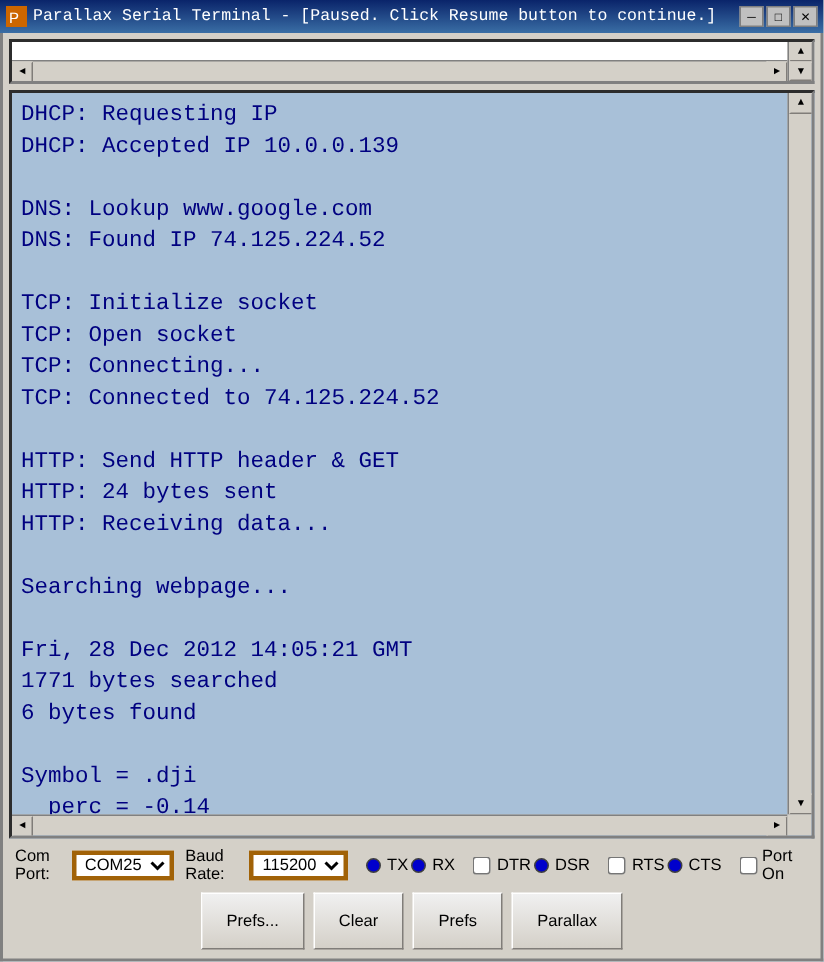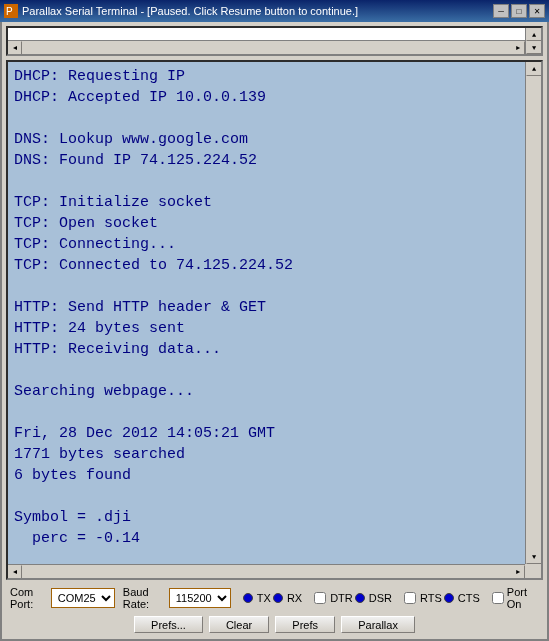--- a/index.html
+++ b/index.html
@@ -26,21 +26,21 @@
     .title-bar-left {
       display: flex;
       align-items: center;
       gap: 4px;
     }
     .title-bar-icon {
       width: 14px;
       height: 14px;
     }
     .title-bar-text {
-      font-family: Liberation Sans, sans-serif;
+      font-family: Liberation Mono, monospace;
       font-size: 11px;
       color: white;
     }
     .title-bar-buttons {
       display: flex;
       gap: 2px;
     }
     .title-btn {
       width: 16px;
       height: 14px;
@@ -197,21 +197,21 @@
       font-family: 'Segoe UI', Tahoma, sans-serif;
       font-size: 11px;
       color: #000;
     }
 
     select {
       font-family: 'Segoe UI', Tahoma, sans-serif;
       font-size: 11px;
       height: 20px;
       background: white;
-      border: 1px solid #a16207;
+      border: 3px solid #a16207;
       padding: 0 2px;
     }
 
     .indicators {
       display: flex;
       flex-direction: row;
       gap: 2px;
       margin-left: 4px;
     }
     .indicator-row {
@@ -244,21 +244,21 @@
     .buttons-row {
       display: flex;
       justify-content: center;
       gap: 6px;
       padding: 4px 4px 2px 4px;
     }
 
     .win-button {
       font-family: 'Segoe UI', Tahoma, sans-serif;
       font-size: 11px;
-      height: 17px;
+      height: 38px;
       padding: 0 16px;
       background: linear-gradient(to bottom, #f0f0f0, #d4d0c8);
       border: 1px outset #d4d0c8;
       border-top-color: #ffffff;
       border-left-color: #ffffff;
       cursor: pointer;
       min-width: 60px;
       text-align: center;
     }
   </style>

